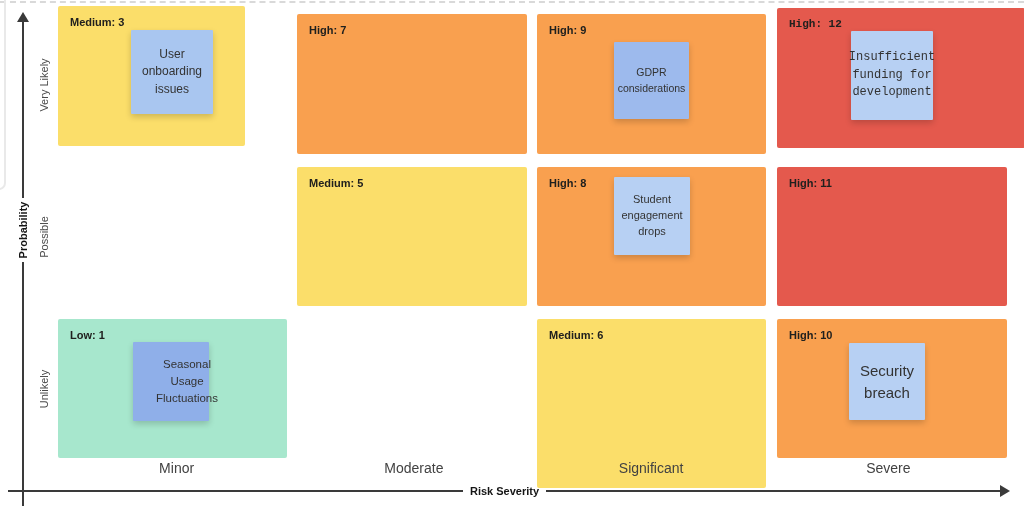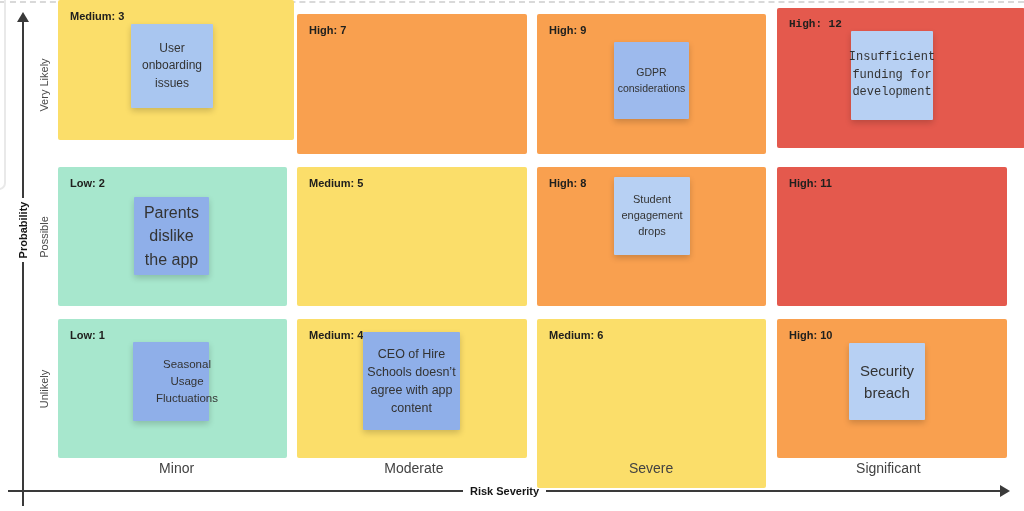--- a/index.html
+++ b/index.html
@@ -73,72 +73,64 @@
   <div class="panel-edge"></div>
 
   <div class="y-axis-arrow"></div>
   <div class="y-axis-line"></div>
   <div class="y-axis-label">Probability</div>
 
   <div class="row-label" style="top:79px;">Very Likely</div>
   <div class="row-label" style="top:231px;">Possible</div>
   <div class="row-label" style="top:383px;">Unlikely</div>
 
-  <div class="cell yellow" style="left:58px;top:0;width:236px;height:140px;">
+  <div class="cell yellow" style="left:58px;top:6px;width:187px;height:140px;">
     <span class="cell-label">Medium: 3</span>
     <div class="sticky b2" style="left:73px;top:24px;width:82px;height:84px;font-size:12px;">User onboarding issues</div>
   </div>
   <div class="cell orange" style="left:297px;top:14px;width:230px;height:140px;">
     <span class="cell-label">High: 7</span>
   </div>
   <div class="cell orange" style="left:537px;top:14px;width:229px;height:140px;">
     <span class="cell-label">High: 9</span>
     <div class="sticky b3" style="left:77px;top:28px;width:75px;height:77px;font-size:10.5px;">GDPR considerations</div>
   </div>
   <div class="cell red" style="left:777px;top:8px;width:248px;height:140px;font-family:Liberation Mono, monospace;">
     <span class="cell-label">High: 12</span>
     <div class="sticky b1" style="left:74px;top:23px;width:82px;height:89px;font-size:12px;">Insufficient funding for development</div>
   </div>
 
-  <div class="cell green" style="left:58px;top:167px;width:229px;height:139px;">
-    <span class="cell-label">Low: 2</span>
-    <div class="sticky b4" style="left:76px;top:30px;width:75px;height:78px;font-size:16px;">Parents dislike the app</div>
-  </div>
   <div class="cell yellow" style="left:297px;top:167px;width:230px;height:139px;">
     <span class="cell-label">Medium: 5</span>
   </div>
   <div class="cell orange" style="left:537px;top:167px;width:229px;height:139px;padding-left:47px;">
     <span class="cell-label">High: 8</span>
     <div class="sticky b1" style="left:77px;top:10px;width:76px;height:78px;font-size:11px;">Student engagement drops</div>
   </div>
   <div class="cell red" style="left:777px;top:167px;width:230px;height:139px;">
     <span class="cell-label">High: 11</span>
   </div>
 
   <div class="cell green" style="left:58px;top:319px;width:229px;height:139px;">
     <span class="cell-label">Low: 1</span>
     <div class="sticky b4" style="left:75px;top:23px;width:76px;height:79px;font-size:11.5px;padding-left:36px;">Seasonal Usage Fluctuations</div>
   </div>
-  <div class="cell yellow" style="left:297px;top:319px;width:230px;height:139px;">
-    <span class="cell-label">Medium: 4</span>
-    <div class="sticky b4" style="left:66px;top:13px;width:97px;height:98px;font-size:12.5px;">CEO of Hire Schools doesn’t agree with app content</div>
-  </div>
   <div class="cell yellow" style="left:537px;top:319px;width:229px;height:169px;text-align:center;">
     <span class="cell-label">Medium: 6</span>
   </div>
   <div class="cell orange" style="left:777px;top:319px;width:230px;height:139px;">
     <span class="cell-label">High: 10</span>
     <div class="sticky b1" style="left:72px;top:24px;width:76px;height:77px;font-size:15px;">Security breach</div>
   </div>
 
   <div class="col-labels">
     <div class="col-label">Minor</div>
     <div class="col-label">Moderate</div>
+    <div class="col-label">Significant</div>
     <div class="col-label">Severe</div>
-    <div class="col-label">Significant</div>
   </div>
 
   <div class="x-axis">
     <div class="x-line"></div>
     <span class="x-axis-label">Risk Severity</span>
     <div class="x-line"></div>
     <div class="x-axis-arrow"></div>
   </div>
 
 </div>

